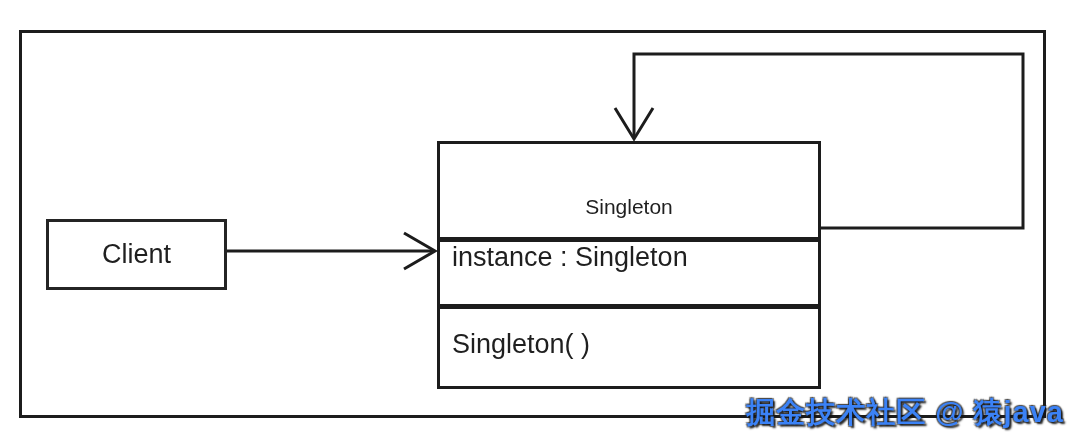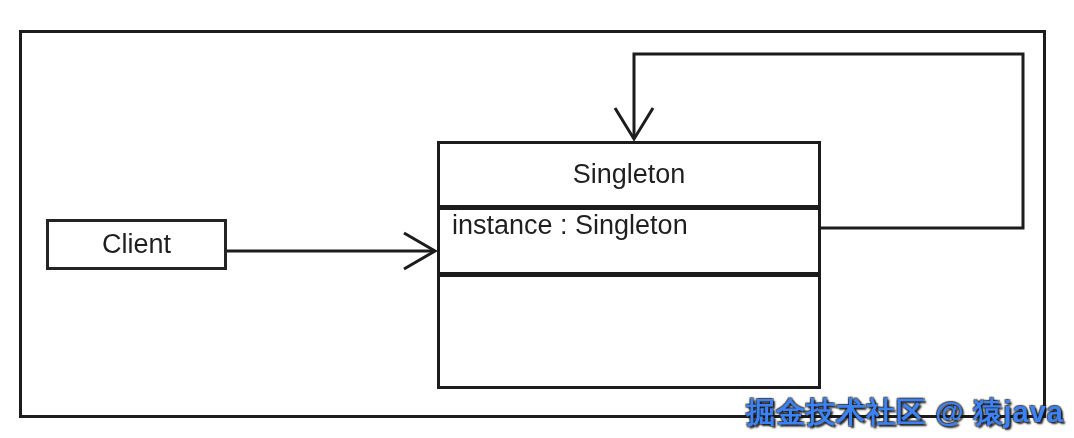--- a/index.html
+++ b/index.html
@@ -30,21 +30,21 @@
     left: 0;
     top: 0;
     width: 1074px;
     height: 438px;
   }
   .client-box {
     position: absolute;
     left: 46px;
     top: 219px;
     width: 181px;
-    height: 51px;
+    height: 71px;
     border: 3px solid #242424;
     box-sizing: border-box;
     background: #ffffff;
     display: flex;
     align-items: center;
     justify-content: center;
     font-size: 27px;
     color: #1f1f1f;
   }
   .singleton-box {
@@ -59,21 +59,22 @@
     display: flex;
     flex-direction: column;
     color: #1f1f1f;
   }
   .singleton-title {
     height: 61px;
     border-bottom: 5px solid #1c1c1c;
     display: flex;
     align-items: center;
     justify-content: center;
-    font-size: 27px;
+    font-size: 21px;
+    margin-top: 32px;
   }
   .singleton-attrs {
     height: 62px;
     border-bottom: 5px solid #1c1c1c;
     display: flex;
     padding-left: 12px;
     font-size: 27px;
   }
   .singleton-methods {
     flex: 1;
@@ -123,18 +124,19 @@
   <div class="client-box">
     <span>Client</span>
   </div>
 
   <div class="singleton-box">
     <div class="singleton-title">Singleton</div>
     <div class="singleton-attrs">
       <span>instance : Singleton</span>
     </div>
     <div class="singleton-methods">
+      <div class="method-line">Singleton( )</div>
     </div>
   </div>
 
   <div class="watermark">掘金技术社区 @ 猿java</div>
 
 </div>
 
 </body></html>

